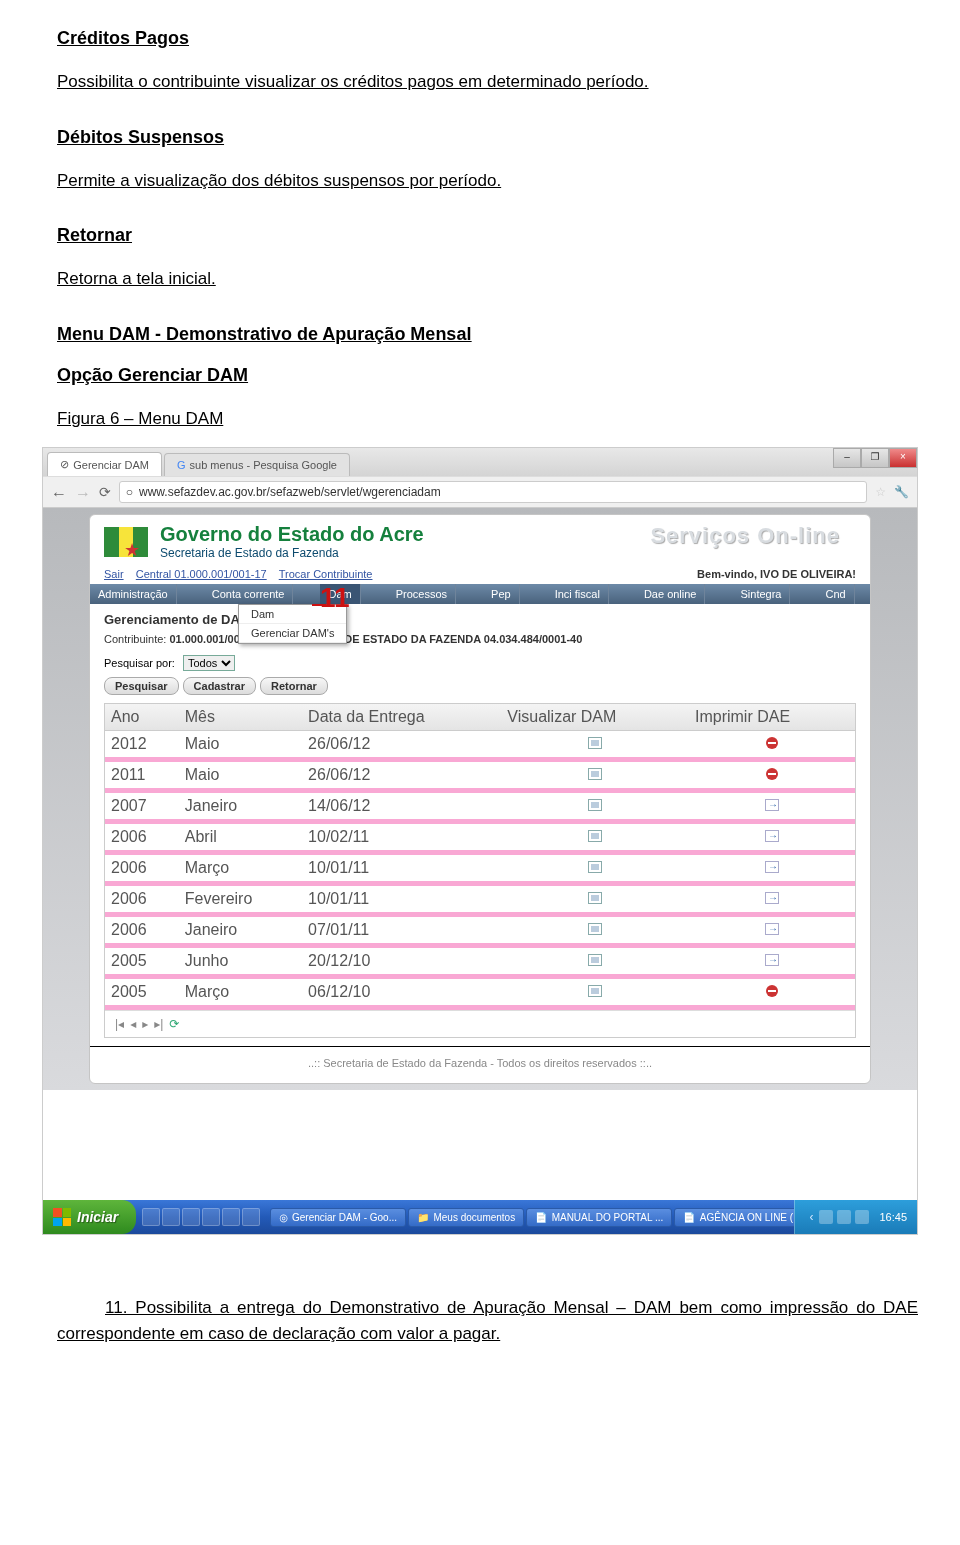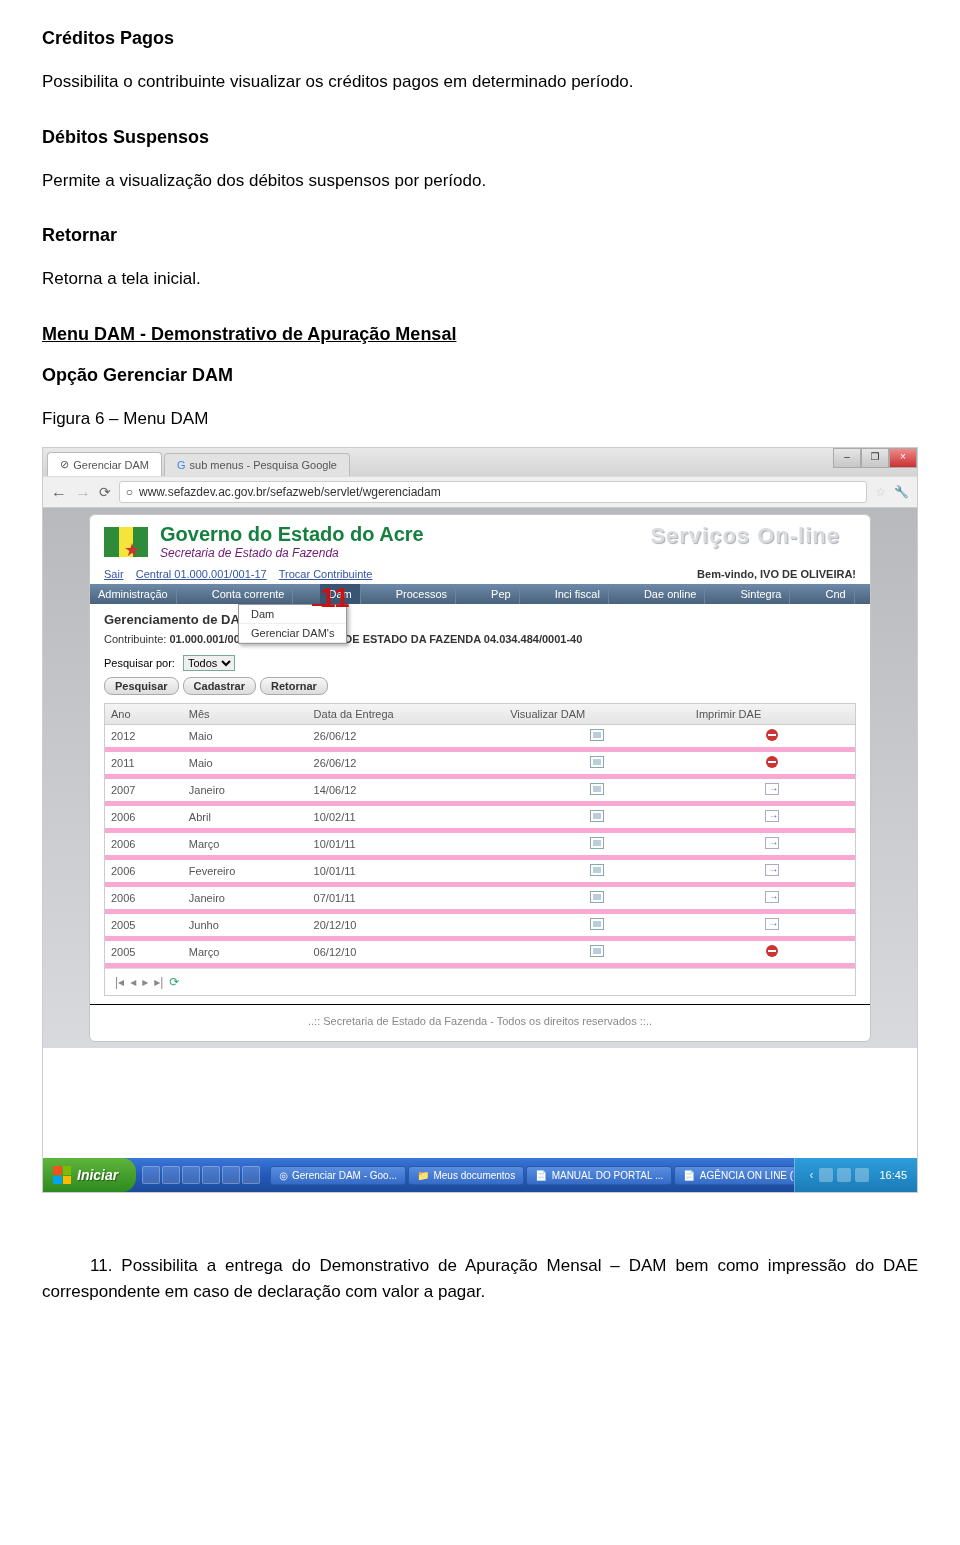--- a/index.html
+++ b/index.html
@@ -1,17 +1,17 @@
 <!DOCTYPE html>
 <html><head>
 <meta charset="utf-8">
 <style>
   * { box-sizing: border-box; margin: 0; padding: 0; }
   body { font-family: Arial, sans-serif; background: #fff; color: #000; width: 960px; }
-  .doc-section { padding: 28px 42px 10px 42px; }
+  .doc-section { padding: 28px 42px 10px 57px; text-decoration: underline; }
   .doc-heading { font-weight: bold; font-size: 18px; margin-bottom: 20px; }
   .doc-para { font-size: 17px; margin-bottom: 32px; line-height: 1.5; }
   .doc-underline { text-decoration: underline; }
   .justify { text-align: justify; }
 
   
   .screenshot { width: 876px; margin: 0 auto 20px auto; border: 1px solid #ccc; }
   .tabbar { height: 28px; background: linear-gradient(#e8e8e8,#d4d4d4); display: flex; align-items: end; font-size: 11px; color: #555; padding-left: 4px; position: relative; }
   .tabbar .tab { background: #fff; border-radius: 4px 4px 0 0; padding: 5px 12px; border: 1px solid #bbb; border-bottom: none; margin-right: 2px; display: flex; align-items: center; gap: 4px; }
   .tabbar .tab.inactive { background: #e2e2e2; }
@@ -25,41 +25,41 @@
   
   .page-body { background: linear-gradient(#b7b9bc,#d9dadd); padding: 6px 0; }
   .page-card { width: 782px; margin: 0 auto; background:#fff; border:1px solid #c5c5c5; border-radius:6px; overflow:hidden; font-size:12px; }
   .gov-header { display:flex; padding: 8px 14px 2px 14px; align-items:center; position:relative; }
   .gov-flag { width:44px; height:30px; display:flex; }
   .gov-flag div { flex:1; }
   .gov-flag .f1{background:#2e8b3a;} .gov-flag .f2{background:#f7e43a;} .gov-flag .f3{background:#2e8b3a;}
   .gov-flagstar { position:absolute; left:20px; top:12px; color:#c33; font-size:18px; }
   .gov-titles { margin-left: 12px; }
   .gov-t1 { font-size:20px; font-weight:bold; color:#15803d; }
-  .gov-t2 { font-size:12px; color:#701a75;font-style:italic; }
+  .gov-t2 { font-size:12px; color:#0c4a6e; }
   .serv-online { position:absolute; right:30px; top:8px; font-size:22px; font-weight:bold; color:#d8dce0; text-shadow: -1px -1px 0 #fff, 1px 1px 1px #aaa; letter-spacing:1px; }
   .userbar { display:flex; justify-content:space-between; padding:6px 14px 4px 14px; font-size:11px; color:#3355a3; }
   .userbar a { text-decoration:underline; cursor:pointer; }
   .userbar .welcome { color:#333; font-weight:bold; }
   .menubar { background: linear-gradient(#6d8aa8,#49627c); color:#fff; display:flex; font-size:11px; position:relative;gap:27px; }
   .menubar .mi { padding:4px 8px; border-right:1px solid #6f849b; cursor:pointer; white-space:nowrap; }
   .menubar .mi.active { background:#3a5574; }
   .submenu-pop { position:absolute; left:148px; top:100%; background:#fff; border:1px solid #999; box-shadow:2px 2px 4px rgba(0,0,0,.3); font-size:11px; color:#333; z-index:10; }
   .submenu-pop div { padding:3px 12px; border-bottom:1px solid #eee; cursor:pointer; }
   .callout11 { position:absolute; left:230px; top:-2px; color:#c11; font-size:28px; font-weight:bold; z-index:11;}
   .callout-line { position:absolute; left:222px; top:20px; width:14px; border-top:2px solid #c11; z-index:11;}
   .pg-title { font-weight:bold; font-size:13px; padding:8px 14px 2px 14px; color:#333; }
   .pg-sub { padding:4px 14px; font-size:11px; color:#333; }
   .ctl-row { padding:6px 14px; display:flex; align-items:center; gap:8px; font-size:11px; }
   .ctl-row select { font-size:11px; border:1px solid #7a9; }
   .btn-row { padding:0 14px 8px 14px; display:flex; gap:4px; }
   .sbtn { background:linear-gradient(#f7f7f7,#dcdcdc); border:1px solid #aaa; border-radius:8px; font-size:11px; padding:2px 10px; color:#555; cursor:pointer; }
   .sbtn b{color:#333;}
   .grid { margin:0 14px 8px 14px; border:1px solid #ccc; }
-  .grid table { width:100%; border-collapse:collapse; font-size:11px; }
+  .grid table { width:100%; border-collapse:collapse; font-size:16px; }
   .grid th { background:linear-gradient(#f4f4f4,#e4e4e4); text-align:left; padding:4px 6px; color:#555; border-bottom:1px solid #ccc; font-weight:normal; }
   .grid td { padding:4px 6px; border-bottom:5px solid #f9a8d4; color:#555; }
   .grid td.c { text-align:center; }
   .vd-icon { display:inline-block; width:14px; height:12px; background:#fff; border:1px solid #8aa; position:relative; }
   .vd-icon::after{content:""; position:absolute; left:2px; top:2px; width:8px; height:6px; background:#bcd;}
   .dae-no { display:inline-block; width:12px; height:12px; border-radius:50%; background:#c33; position:relative; }
   .dae-no::after{content:""; position:absolute; left:2px; top:5px; width:8px; height:2px; background:#fff;}
   .dae-yes { display:inline-block; width:14px; height:12px; background:#fff; border:1px solid #aac; position:relative; }
   .dae-yes::after{content:"→"; position:absolute; left:2px; top:-2px; font-size:10px; color:#36a;}
   .pager { padding:6px 10px; display:flex; align-items:center; gap:6px; font-size:12px; color:#888; border-top:1px solid #ddd;}

